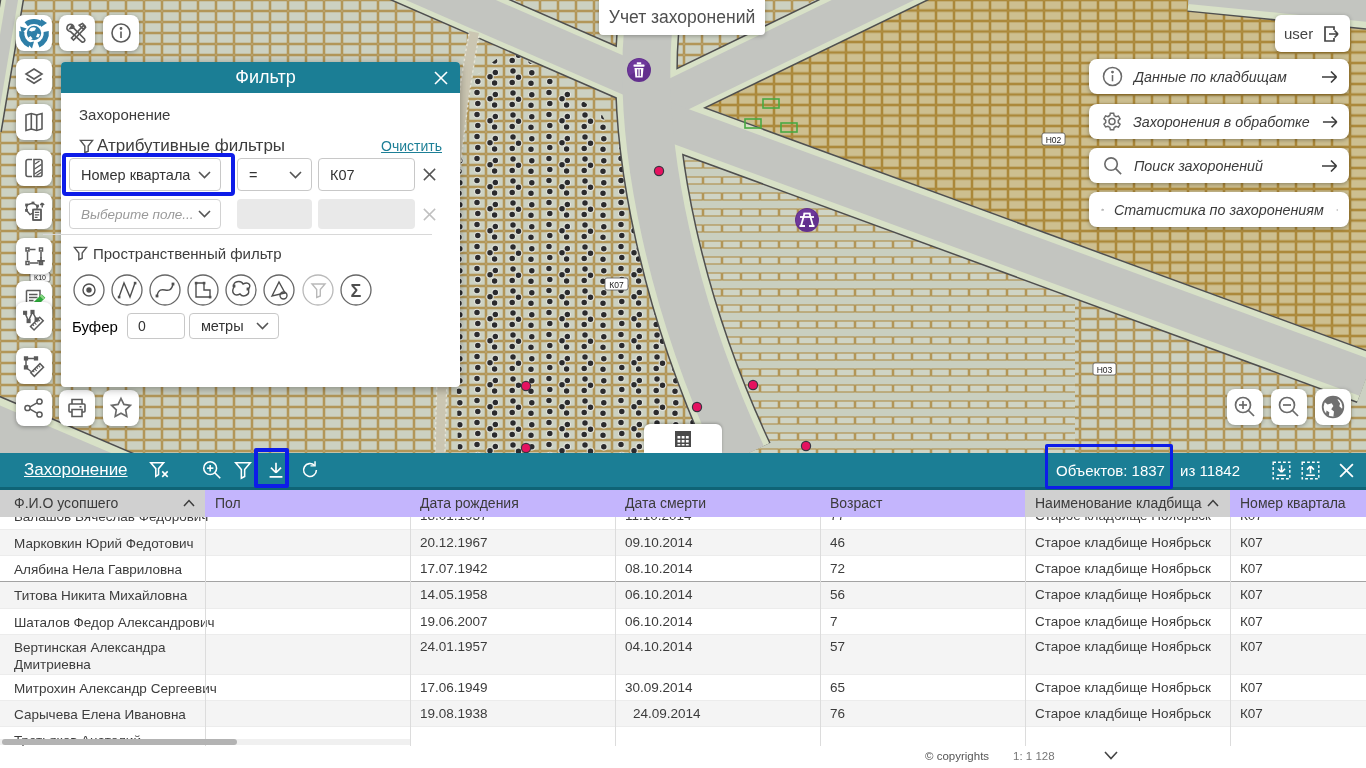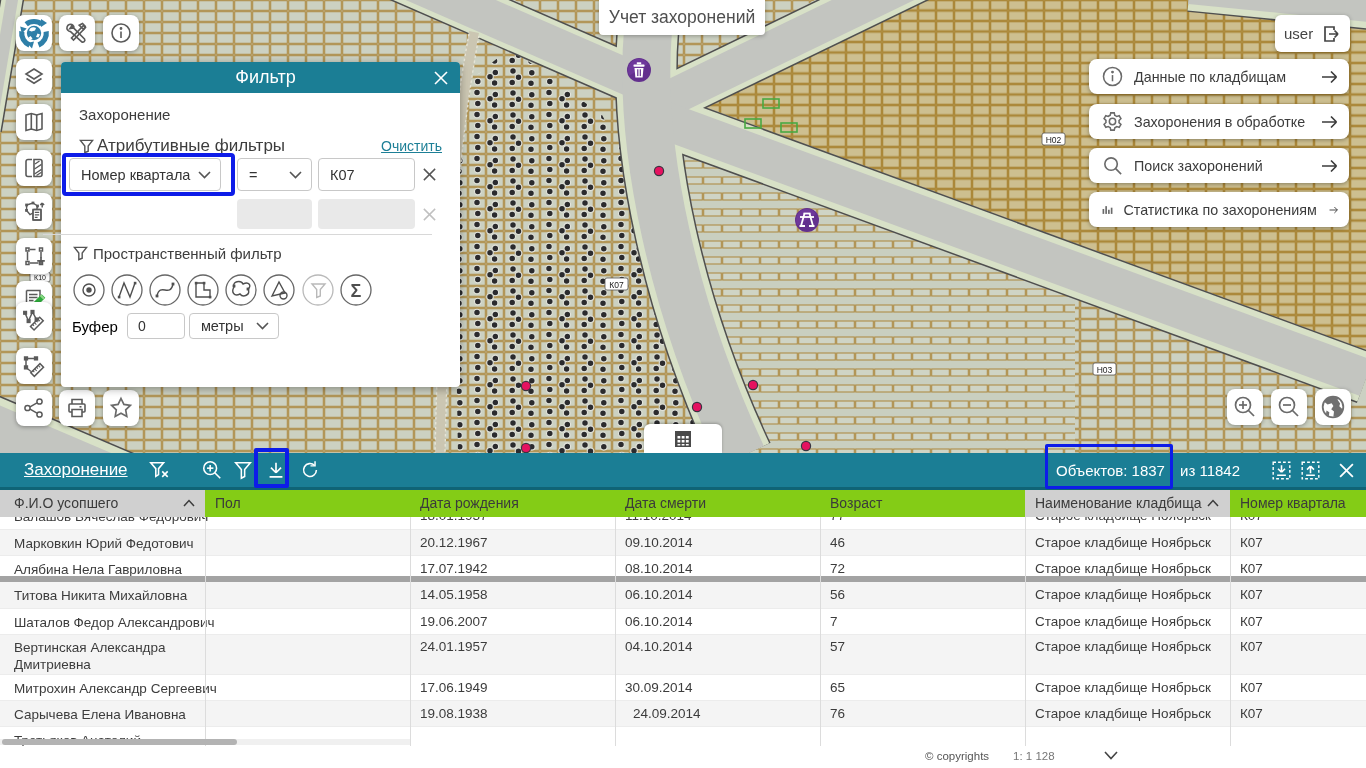--- a/index.html
+++ b/index.html
@@ -3,21 +3,21 @@
 <meta charset="utf-8">
 <style>
   * { margin:0; padding:0; box-sizing:border-box; }
   html,body { width:1366px; height:768px; overflow:hidden;
     font-family:"Liberation Sans", sans-serif; background:#cbd0c2; }
   .abs { position:absolute; }
   #stage { position:relative; width:1366px; height:768px; }
   .btn { position:absolute; width:36px; height:36px; background:#fff; border-radius:8px;
     box-shadow:0 1px 4px rgba(0,0,0,.35); display:flex; align-items:center; justify-content:center; }
   .mbtn { position:absolute; left:1089px; width:260px; height:35px; background:#fff; border-radius:8px;
-    box-shadow:0 1px 4px rgba(0,0,0,.35); display:flex; align-items:center; font-size:14.3px; color:#3c3c3c; white-space:nowrap; }
+    box-shadow:0 1px 4px rgba(0,0,0,.35); display:flex; align-items:center; font-size:14.3px; color:#3c3c3c; white-space:nowrap;font-style:italic; }
   .mbtn svg { margin-left:12px; }
   .mbtn .t { margin-left:10px; flex:1; }
   .mbtn .ar2 { margin-right:11px; }
 </style>
 </head>
 <body>
 <div id="stage">
 
   <svg class="abs" style="left:0;top:0" width="1366" height="456" viewBox="0 0 1366 456">
     <defs>
@@ -413,20 +413,26 @@
           </svg>
       </div>
       <div style="position:absolute;left:257px;top:65px;width:97px;height:33px;border:1px solid #c8c8c8;border-radius:4px;display:flex;align-items:center;background:#fff;">
         <span style="margin-left:11px;font-size:14.5px;color:#333;">К07</span>
       </div>
       <svg style="position:absolute;left:361px;top:74px;" width="15" height="15" viewBox="0 0 16 16" stroke="#555" stroke-width="1.6">
           <line x1="2" y1="2" x2="14" y2="14"></line>
           <line x1="14" y1="2" x2="2" y2="14"></line>
         </svg>
 
+      <div style="position:absolute;left:8px;top:106px;width:152px;height:30px;border:1px solid #d2d2d2;border-radius:4px;display:flex;align-items:center;background:#fff;">
+        <span style="margin-left:11px;font-size:13.5px;color:#9a9a9a;font-style:italic;">Выберите поле...</span>
+        <svg style="position:absolute;right:9px;" width="13" height="8" viewBox="0 0 13 8" fill="none" stroke="#555" stroke-width="1.6">
+            <path d="M 1,1 L 6.5,6.5 L 12,1"></path>
+          </svg>
+      </div>
       <div style="position:absolute;left:176px;top:106px;width:75px;height:30px;border-radius:4px;background:#e9e9e9;"></div>
       <div style="position:absolute;left:257px;top:106px;width:97px;height:30px;border-radius:4px;background:#e9e9e9;"></div>
       <svg style="position:absolute;left:361px;top:114px;" width="15" height="15" viewBox="0 0 16 16" stroke="#c0c0c0" stroke-width="1.6">
           <line x1="2" y1="2" x2="14" y2="14"></line>
           <line x1="14" y1="2" x2="2" y2="14"></line>
         </svg>
       <div style="position:absolute;left:-18px;top:141px;width:389px;border-top:1px solid #d8d8d8;"></div>
 
       <div style="position:absolute;left:12px;top:152px;display:flex;align-items:center;">
         <svg width="15" height="15" viewBox="0 0 16 16" fill="none" stroke="#555" stroke-width="1.5">
@@ -514,21 +520,21 @@
       <svg style="position:absolute;left:1300px;top:7px;" width="21" height="21" viewBox="0 0 24 24" fill="none" stroke="#fff" stroke-width="1.6">
         <rect x="2.5" y="2.5" width="19" height="19" stroke-dasharray="3.2,2.4"></rect>
         <path d="M 12,15 V 7 M 12,7 l -4,4 M 12,7 l 4,4 M 7,17.5 h 10" stroke-width="1.8"></path>
       </svg>
       <svg style="position:absolute;left:1338px;top:9px;" width="17" height="17" viewBox="0 0 16 16" stroke="#fff" stroke-width="1.7">
           <line x1="2" y1="2" x2="14" y2="14"></line>
           <line x1="14" y1="2" x2="2" y2="14"></line>
         </svg>
     </div>
 
-    <div style="height:27px;background:#84cc16;position:relative;font-size:14px;color:#3b3b3b;">
+    <div style="height:27px;background:#c4b5fd;position:relative;font-size:14px;color:#3b3b3b;">
         <div style="position:absolute;left:0;top:0;width:205px;height:27px;background:#d0d0d0;"></div>
         <div style="position:absolute;left:1025px;top:0;width:205px;height:27px;background:#d0d0d0;"></div>
       <span style="position:absolute;left:14px;top:5px;">Ф.И.О усопшего</span>
       <svg style="position:absolute;left:183px;top:9px;" width="12" height="8" viewBox="0 0 12 8" fill="none" stroke="#3b3b3b" stroke-width="1.5">
           <path d="M 1,7 L 6,1.5 L 11,7"></path>
         </svg>
       <span style="position:absolute;left:215px;top:5px;">Пол</span>
       <span style="position:absolute;left:420px;top:5px;">Дата рождения</span>
       <span style="position:absolute;left:625px;top:5px;">Дата смерти</span>
       <span style="position:absolute;left:830px;top:5px;">Возраст</span>
@@ -553,21 +559,21 @@
         <div style="position:relative;height:26px;background:#f4f4f4;border-bottom:1px solid #ececec;overflow:hidden;">
           <div style="position:absolute;left:0;top:5px;width:100%;">
             <span style="position:absolute;left:14px;width:185px;line-height:17px;">Марковкин Юрий Федотович</span>
             <span style="position:absolute;left:420px;">20.12.1967</span>
             <span style="position:absolute;left:625px;">09.10.2014</span>
             <span style="position:absolute;left:830px;">46</span>
             <span style="position:absolute;left:1035px;">Старое кладбище Ноябрьск</span>
             <span style="position:absolute;left:1240px;">К07</span>
           </div>
         </div>
-        <div style="position:relative;height:26px;background:#fff;border-bottom:6px solid #a3a3a3;overflow:hidden;">
+        <div style="position:relative;height:26px;background:#fff;border-bottom:1px solid #a3a3a3;overflow:hidden;">
           <div style="position:absolute;left:0;top:5px;width:100%;">
             <span style="position:absolute;left:14px;width:185px;line-height:17px;">Алябина Нела Гавриловна</span>
             <span style="position:absolute;left:420px;">17.07.1942</span>
             <span style="position:absolute;left:625px;">08.10.2014</span>
             <span style="position:absolute;left:830px;">72</span>
             <span style="position:absolute;left:1035px;">Старое кладбище Ноябрьск</span>
             <span style="position:absolute;left:1240px;">К07</span>
           </div>
         </div>
         <div style="position:relative;height:27px;background:#f4f4f4;border-bottom:1px solid #ececec;overflow:hidden;">

